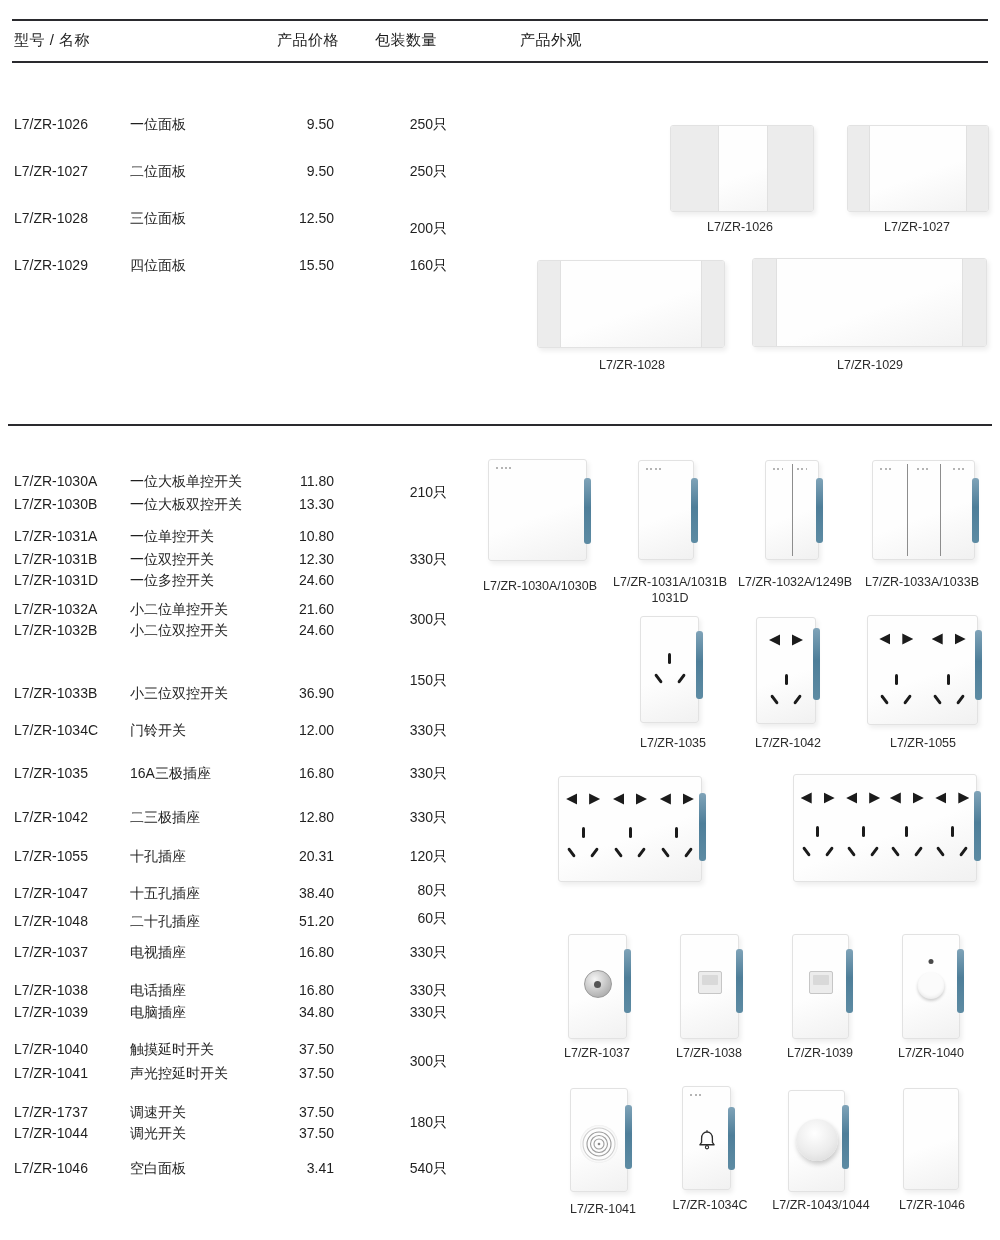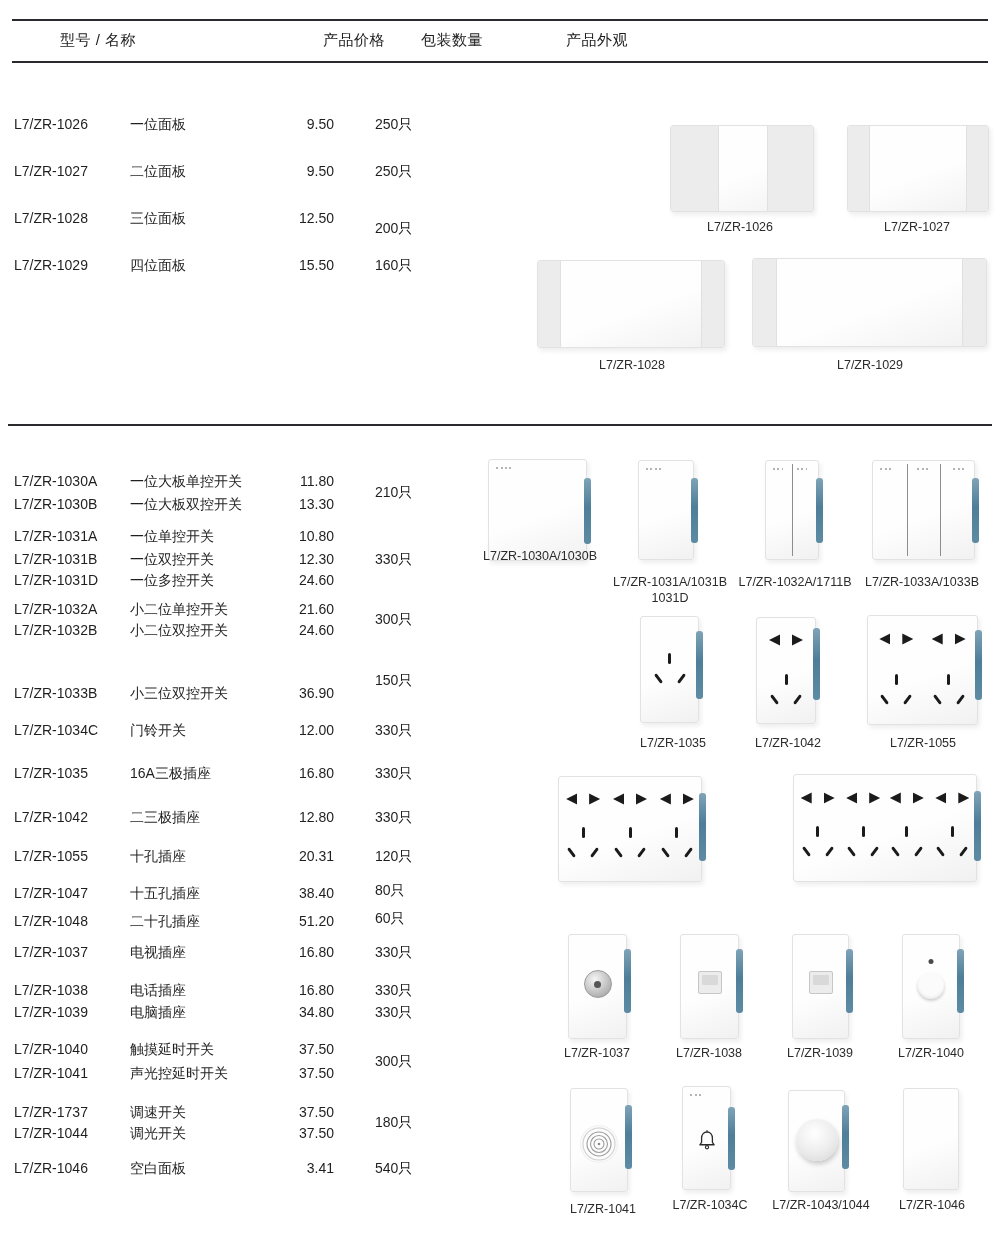--- a/index.html
+++ b/index.html
@@ -1,24 +1,24 @@
 <!DOCTYPE html>
 <html><head>
 <meta charset="utf-8">
 <style>
   html,body{margin:0;padding:0;background:#fff;}
   #page{position:relative;width:1000px;height:1240px;background:#fff;overflow:hidden;
         font-family:"Liberation Sans","DejaVu Sans",sans-serif;color:#1f1f1f;}
   .rule{position:absolute;left:12px;right:12px;height:2px;background:#2a2a2e;}
-  .hcell{position:absolute;top:31px;font-size:15px;color:#1c1c1c;letter-spacing:.5px;white-space:nowrap;margin-left:46px;}
+  .hcell{position:absolute;top:31px;font-size:15px;color:#1c1c1c;letter-spacing:.5px;white-space:nowrap;}
   .trow{position:absolute;left:14px;width:460px;height:20px;font-size:14px;line-height:20px;white-space:nowrap;}
   .cm{position:absolute;left:0;}
   .cn{position:absolute;left:116px;}
   .cp{position:absolute;left:230px;width:90px;text-align:right;}
-  .qty{position:absolute;left:375px;width:72px;text-align:left;font-size:14px;line-height:20px;}
+  .qty{position:absolute;left:375px;width:72px;text-align:right;font-size:14px;line-height:20px;}
   .ilabel{position:absolute;transform:translateX(-50%);font-size:12.5px;color:#2b2b2b;white-space:nowrap;}
   
   .pan{position:absolute;background:linear-gradient(160deg,#fefefe 55%,#f1f1f1);border:1px solid #e2e2e2;
        border-radius:3px;box-shadow:2px 3px 5px rgba(0,0,0,.07);}
   .band{position:absolute;top:0;bottom:0;background:#ececec;}
   .bl{left:0;border-right:1px solid #e0e0e0;border-radius:2px 0 0 2px;}
   .br{right:0;border-left:1px solid #e0e0e0;border-radius:0 2px 2px 0;}
   .clip{position:absolute;right:-5px;width:7px;border-radius:3px;
         background:linear-gradient(180deg,#7fa3b8,#4e7e99 45%,#5d8ba3);}
   .dots{position:absolute;top:7px;left:7px;width:17px;height:2px;
@@ -253,24 +253,24 @@
     <div class="clip" style="top:17px;height:65px"></div>
   </div>
   <div class="pan" style="left:872px;top:460px;width:101px;height:98px">
     <div class="dots" style="width:12px"></div>
     <div class="dots" style="left:44px;width:12px"></div>
     <div class="dots" style="left:80px;width:12px"></div>
     <div class="gline" style="left:33.3%"></div>
     <div class="gline" style="left:66.6%"></div>
     <div class="clip" style="top:17px;height:65px"></div>
   </div>
-  <div class="ilabel" style="left:540px;top:549px">L7/ZR-1030A/1030B</div>
+  <div class="ilabel" style="left:540px;top:579px">L7/ZR-1030A/1030B</div>
   <div class="ilabel" style="left:670px;top:575px">L7/ZR-1031A/1031B</div>
   <div class="ilabel" style="left:670px;top:591px">1031D</div>
-  <div class="ilabel" style="left:795px;top:575px">L7/ZR-1032A/1711B</div>
+  <div class="ilabel" style="left:795px;top:575px">L7/ZR-1032A/1249B</div>
   <div class="ilabel" style="left:922px;top:575px">L7/ZR-1033A/1033B</div>
 
   <div class="pan" style="left:640px;top:616px;width:57px;height:105px">
     <div class="clip" style="top:14px;height:68px"></div>
     <div class="p3" style="left:50%;top:36px">
         <i class="sv"></i>
         <i class="sl"></i>
         <i class="sr"></i>
       </div>
   </div>

